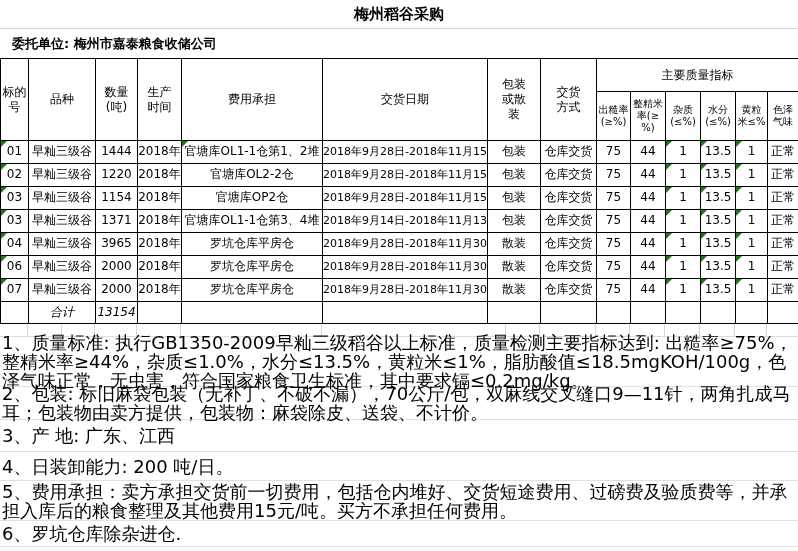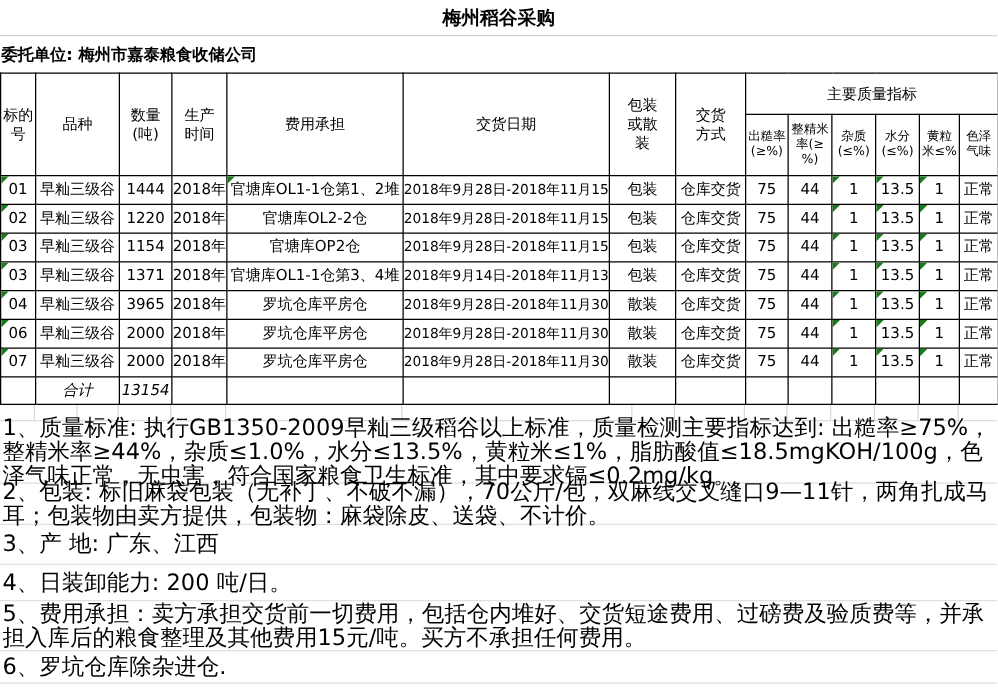--- a/index.html
+++ b/index.html
@@ -3,21 +3,21 @@
 <meta charset="utf-8">
 <style>
   * { margin:0; padding:0; box-sizing:border-box; }
   html,body { width:798px; height:551px; background:#fff; overflow:hidden;
     font-family:"DejaVu Sans","Liberation Sans",sans-serif; color:#000; }
 
   .title-row { height:29px; border-bottom:1px solid #d4d4d4;
     display:flex; align-items:center; justify-content:center;
     font-size:15px; font-weight:bold; }
   .client-row { height:29px; display:flex; align-items:center;
-    font-size:13px; font-weight:bold; padding-left:1px; }
+    font-size:13px; font-weight:bold; padding-left:12px; }
 
   table { width:798px; table-layout:fixed; border-collapse:collapse; }
   th,td { border:1px solid #000; text-align:center; vertical-align:middle;
     font-size:12px; font-weight:normal; padding:0; position:relative;
     overflow:hidden; white-space:pre-line; line-height:1.15; }
   thead th { line-height:1.25; }
   .sub th { font-size:10px; line-height:1.2; }
   .grp-top { height:33px; }
   .sub th { height:49px; }
   tbody tr { height:23px;padding-left:16px; }

